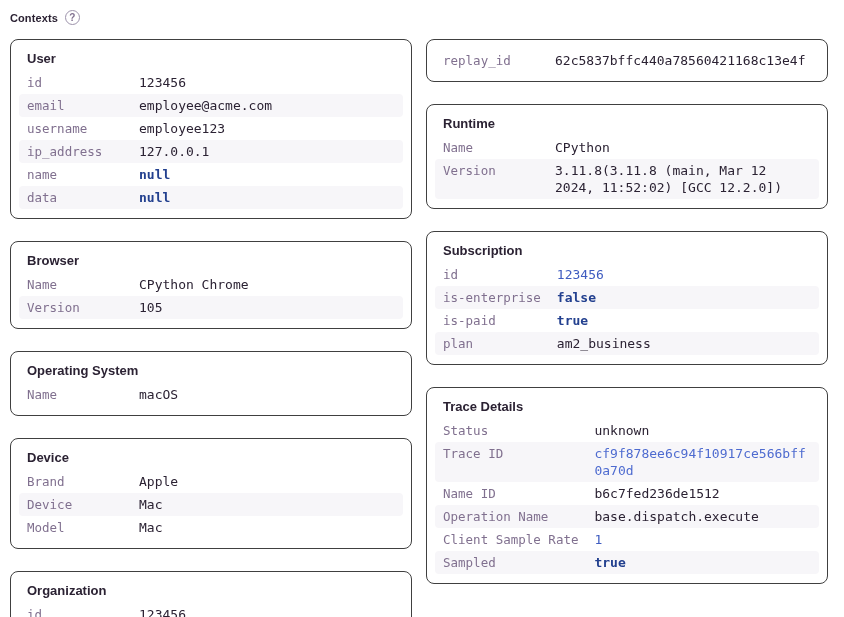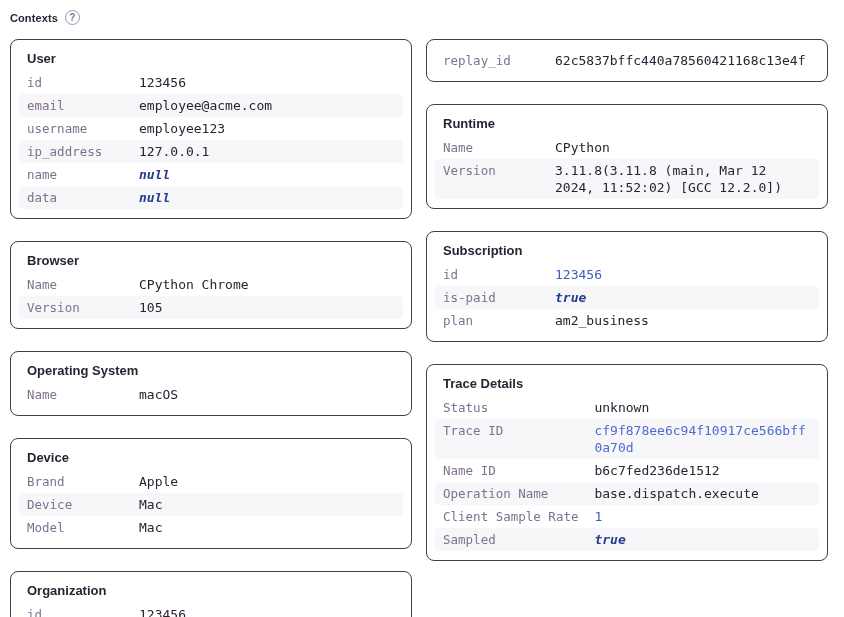--- a/index.html
+++ b/index.html
@@ -58,21 +58,21 @@
     display: table-cell; vertical-align: top;
     padding: 3px 8px; border-radius: 0 4px 4px 0;
     font-family: "DejaVu Sans Mono", monospace;
     font-size: 13px; line-height: 17px;
     color: #2b2233; word-break: break-word;
   }
   .kv-row:nth-child(even) .kv-key,
   .kv-row:nth-child(even) .kv-val { background: #f7f6f9; }
 
   .kv-val.num  { color: #3f5cc0; }
-  .kv-val.bool { color: #23408f; font-weight: 700; font-style: italic; }
+  .kv-val.bool { color: #23408f; font-weight: 700; }
   .kv-val.link { color: #4e6bd0; cursor: pointer; }
 </style>
 </head>
 <body>
 
 <div class="page">
   <div class="section-header">
     <h2 class="section-title">Contexts</h2>
     <span class="help-icon">?</span>
   </div>
@@ -179,20 +179,24 @@
           </div>
         </section>
         <section class="card">
           <h3 class="card-title">Subscription</h3>
           <div class="kv">
             <div class="kv-row">
               <div class="kv-key">id</div>
               <div class="kv-val num">123456</div>
             </div>
             <div class="kv-row">
+              <div class="kv-key">is-enterprise</div>
+              <div class="kv-val bool">false</div>
+            </div>
+            <div class="kv-row">
               <div class="kv-key">is-paid</div>
               <div class="kv-val bool">true</div>
             </div>
             <div class="kv-row">
               <div class="kv-key">plan</div>
               <div class="kv-val ">am2_business</div>
             </div>
           </div>
         </section>
         <section class="card">

